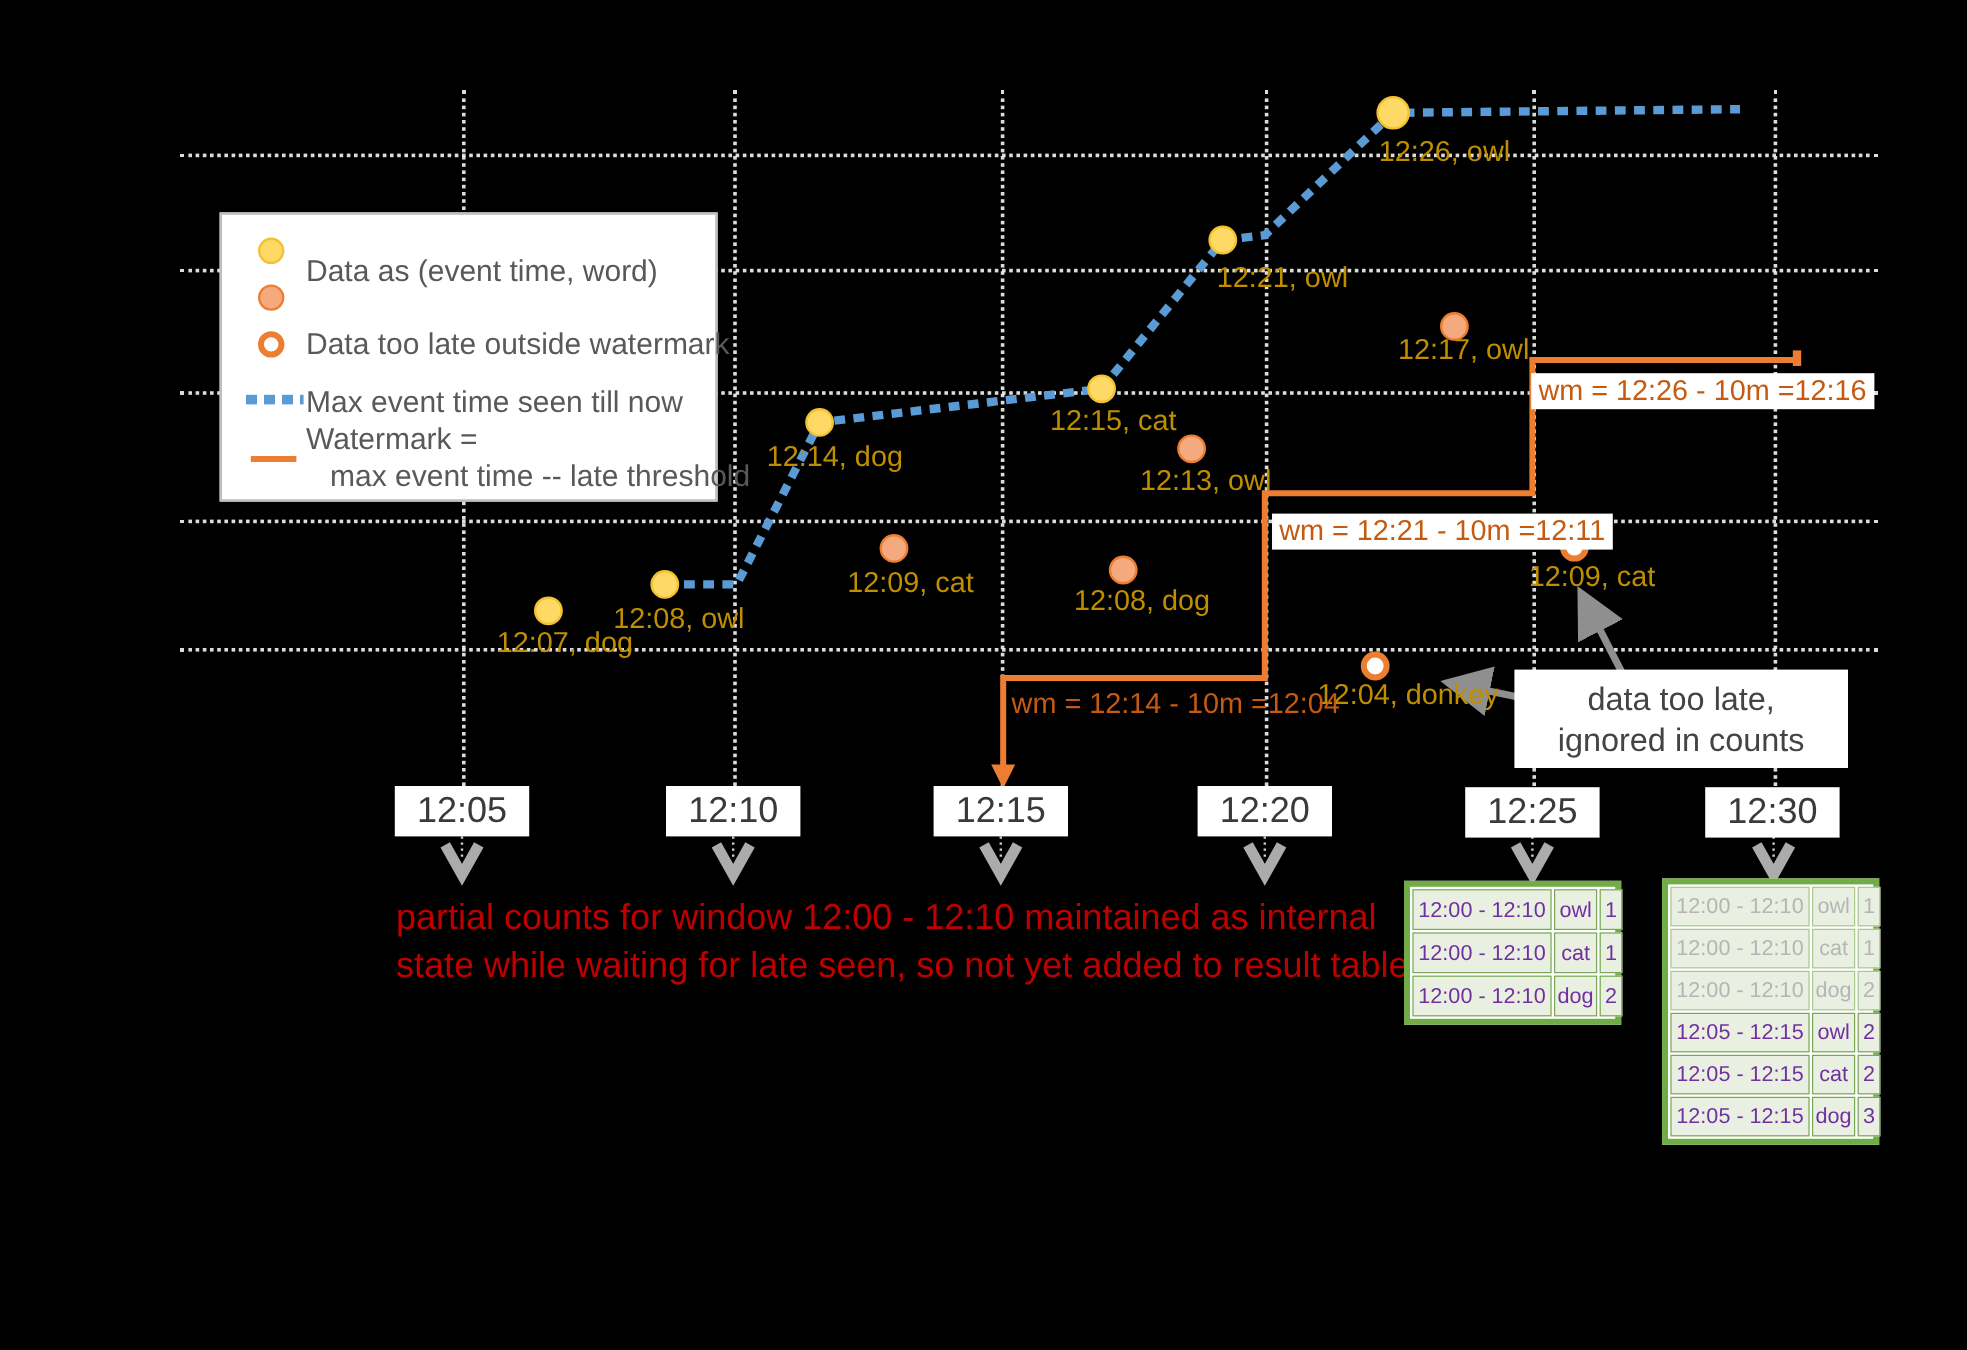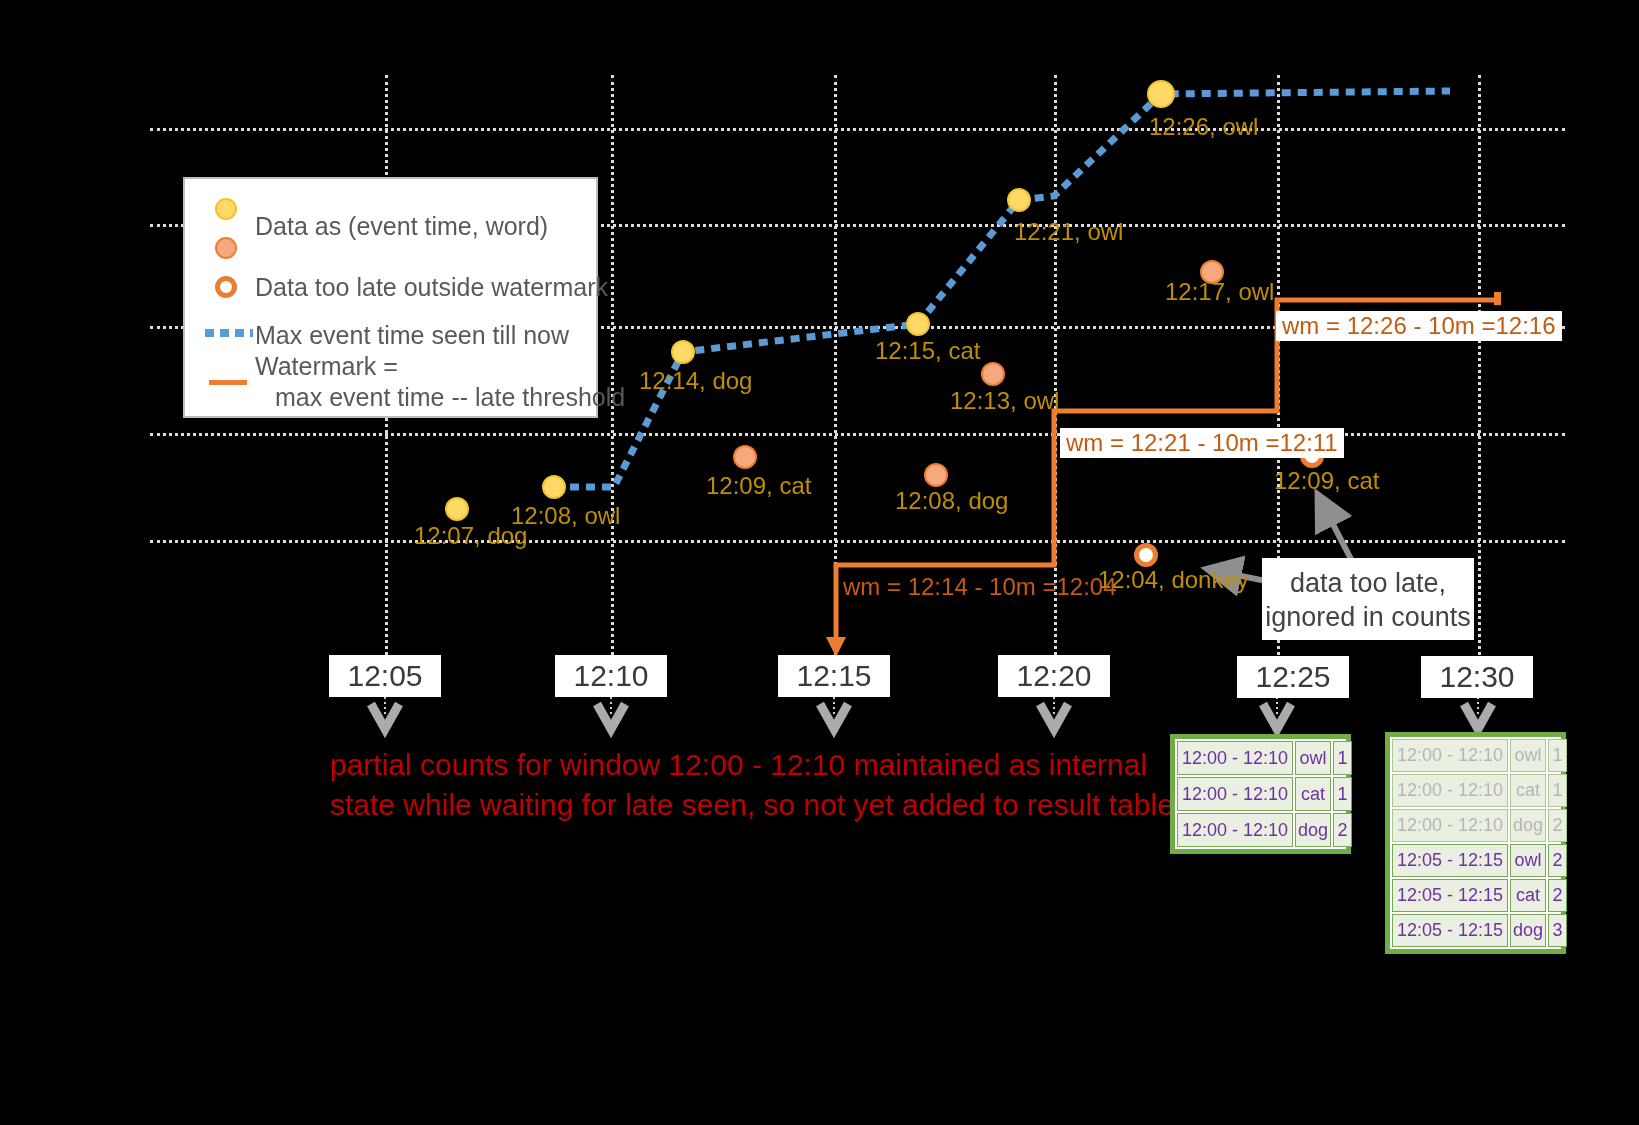--- a/index.html
+++ b/index.html
@@ -126,24 +126,24 @@
   <div class="ptlabel" style="left:1274px;top:467px;">12:09, cat</div>
 
   <div class="wmtext" style="left:843px;top:573px;">wm = 12:14 - 10m =12:04</div>
   <div class="wmtext wmbox" style="left:1060px;top:428px;text-align:right;">wm = 12:21 - 10m =12:11</div>
   <div class="wmtext wmbox" style="left:1276px;top:311px;">wm = 12:26 - 10m =12:16</div>
 
   <div class="axisbox" style="left:329px;top:655px;">12:05</div>
   <div class="axisbox" style="left:555px;top:655px;">12:10</div>
   <div class="axisbox" style="left:778px;top:655px;">12:15</div>
   <div class="axisbox" style="left:998px;top:655px;">12:20</div>
-  <div class="axisbox" style="left:1221px;top:656px;margin-left:16px;">12:25</div>
+  <div class="axisbox" style="left:1221px;top:656px;">12:25</div>
   <div class="axisbox" style="left:1421px;top:656px;">12:30</div>
 
-  <div class="whitebox" style="left:1262px;top:558px;width:212px;height:82px;font-size:27px;line-height:34px;padding-top:8px;box-sizing:border-box;">
+  <div class="whitebox" style="left:1262px;top:558px;width:278px;height:82px;font-size:27px;line-height:34px;padding-top:8px;box-sizing:border-box;">
     <div>data too late,</div>
     <div>ignored in counts</div>
   </div>
 
   <div class="note-red" style="left:330px;top:745px;width:760px;">
     <div>partial counts for window 12:00 - 12:10 maintained as internal</div>
     <div>state while waiting for late seen, so not yet added  to result table</div>
   </div>
 
   <div class="rtable" style="left:1170px;top:734px;width:181px;">

